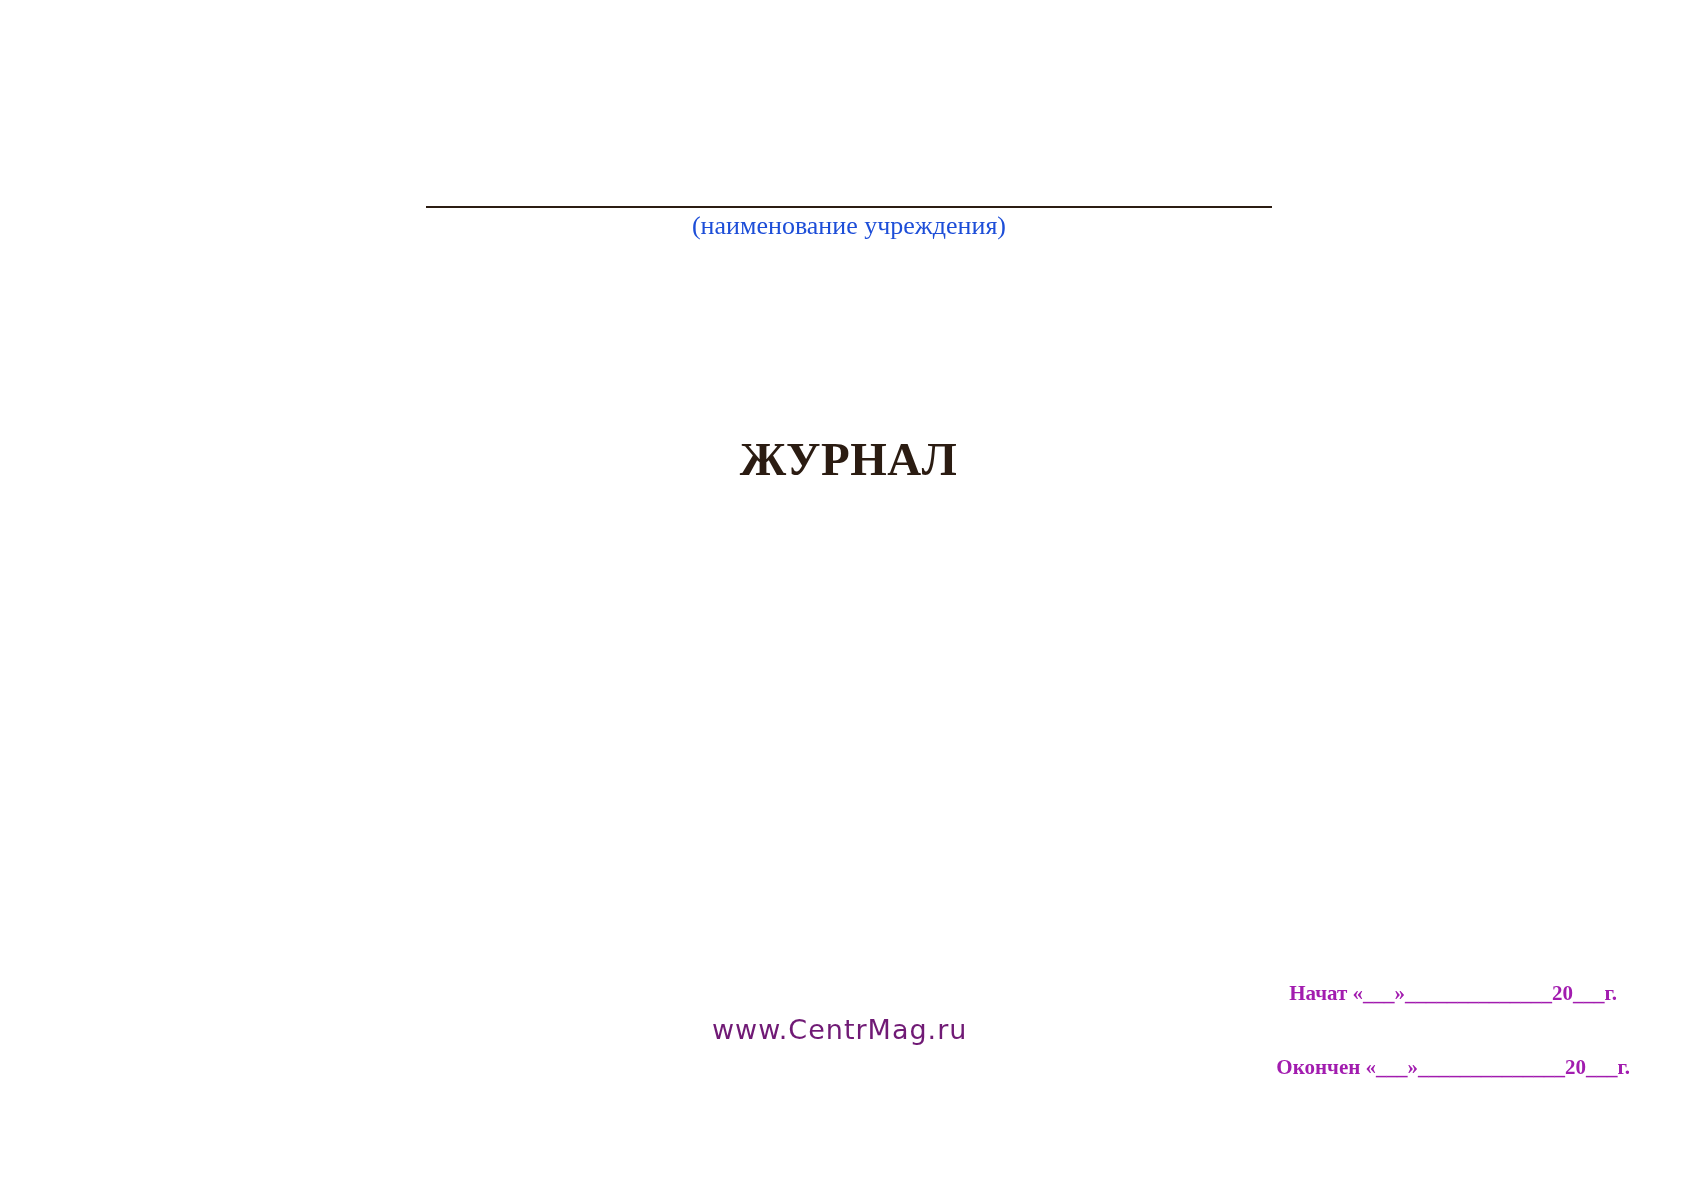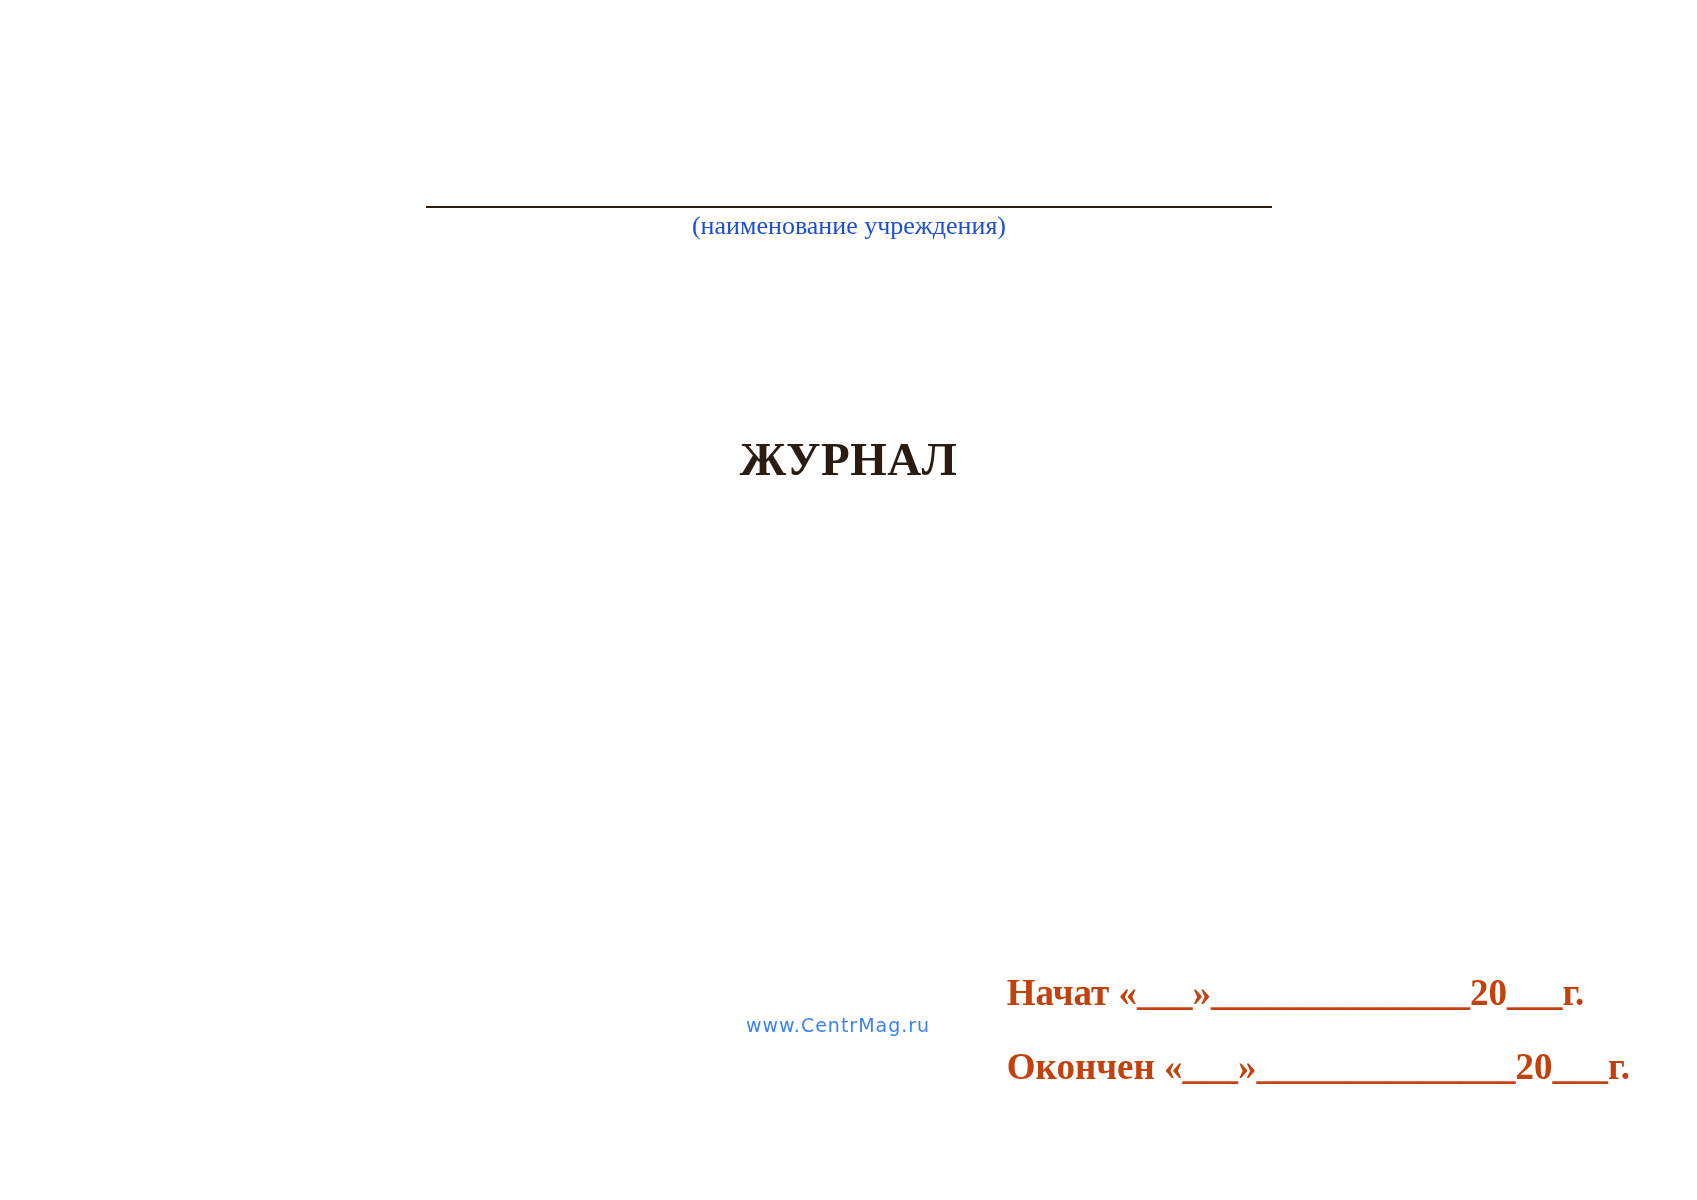--- a/index.html
+++ b/index.html
@@ -44,38 +44,38 @@
     font-size: 47px;
     line-height: 63px;
     letter-spacing: 0.5px;
     color: #2b1c12;
     margin-top: 8px;
   }
   .dates-block {
     position: absolute;
     top: 976px;
     right: 67px;
-    text-align: left;
+    text-align: center;
     font-weight: bold;
-    font-size: 37px;
+    font-size: 21px;
     line-height: 34px;
-    color: #c2410c;
+    color: #a21caf;
     white-space: nowrap;
   }
   .date-line-finished {
     margin-top: 40px;
   }
   .watermark {
     position: absolute;
-    left: 746px;
+    left: 712px;
     top: 1014px;
     font-family: "DejaVu Sans", sans-serif;
-    font-size: 19px;
+    font-size: 27px;
     letter-spacing: 1px;
-    color: #3b82f6;
+    color: #701a75;
     white-space: nowrap;
   }
 </style>
 </head>
 <body>
 
 <div class="page">
 
   <div class="institution-line"></div>
 

